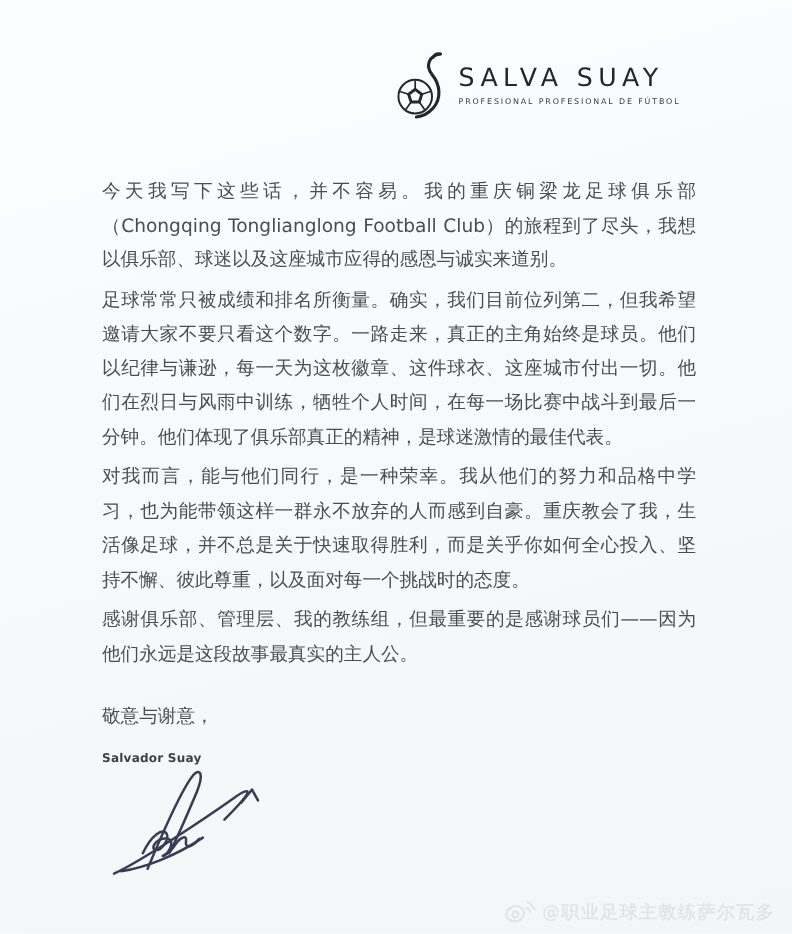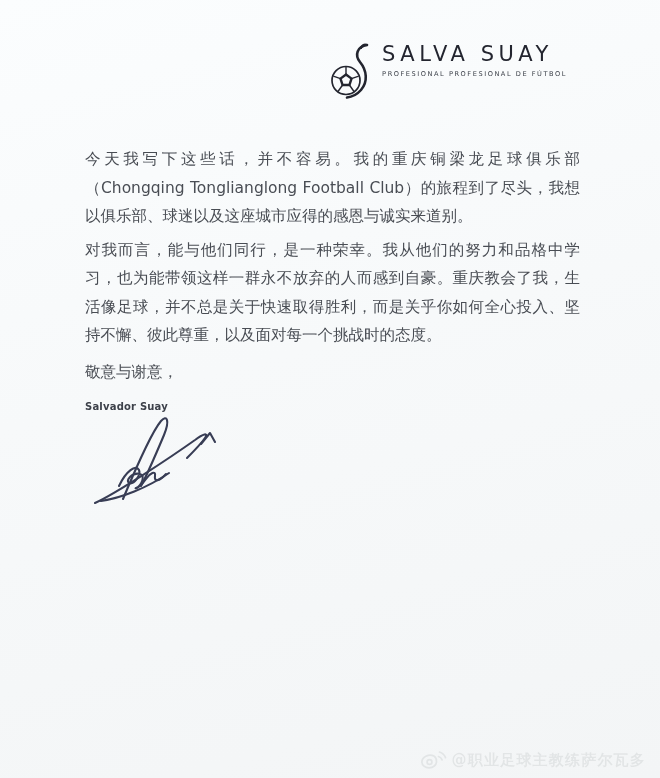--- a/index.html
+++ b/index.html
@@ -15,21 +15,21 @@
   }
 
   
   .header {
     display: flex;
     justify-content: flex-end;
     padding: 42px 93px 0 0;
   }
   .logo {
     display: flex;
-    align-items: flex-start;
+    align-items: center;
     gap: 9px;
   }
   .logo-icon svg { display: block; }
   .logo-name {
     font-size: 21px;
     font-weight: 400;
     letter-spacing: 4.5px;
     color: #23252f;
     white-space: nowrap;
   }
@@ -45,21 +45,21 @@
   
   .letter {
     padding: 45px 80px 0 85px;
     font-size: 15.5px;
     line-height: 28.5px;
     text-align: justify;
     text-align-last: left;
     color: #494d54;
   }
   .letter p { margin: 0 0 5px 0; }
-  .letter p.closing { margin-top: 8px; margin-bottom: 7px; }
+  .letter p.closing { margin-top: 24px; margin-bottom: 7px; }
   .signer {
     font-size: 10px;
     font-weight: 600;
     letter-spacing: 0.2px;
     color: #3d414a;
     margin: 2px 0 0 0;
   }
   .signature-wrap {
     margin: -14px 0 0 4px;
     height: 92px;
@@ -103,21 +103,23 @@
     </span>
     <span class="logo-text">
       <div class="logo-name">SALVA SUAY</div>
       <div class="logo-subtitle">PROFESIONAL PROFESIONAL DE FÚTBOL</div>
     </span>
   </div>
 </div>
 
 <div class="letter">
   <p>今天我写下这些话，并不容易。我的重庆铜梁龙足球俱乐部（Chongqing Tonglianglong Football Club）的旅程到了尽头，我想以俱乐部、球迷以及这座城市应得的感恩与诚实来道别。</p>
+  <p>足球常常只被成绩和排名所衡量。确实，我们目前位列第二，但我希望邀请大家不要只看这个数字。一路走来，真正的主角始终是球员。他们以纪律与谦逊，每一天为这枚徽章、这件球衣、这座城市付出一切。他们在烈日与风雨中训练，牺牲个人时间，在每一场比赛中战斗到最后一分钟。他们体现了俱乐部真正的精神，是球迷激情的最佳代表。</p>
   <p>对我而言，能与他们同行，是一种荣幸。我从他们的努力和品格中学习，也为能带领这样一群永不放弃的人而感到自豪。重庆教会了我，生活像足球，并不总是关于快速取得胜利，而是关乎你如何全心投入、坚持不懈、彼此尊重，以及面对每一个挑战时的态度。</p>
+  <p>感谢俱乐部、管理层、我的教练组，但最重要的是感谢球员们——因为他们永远是这段故事最真实的主人公。</p>
   <p class="closing">敬意与谢意，</p>
   <p class="signer">Salvador Suay</p>
   <div class="signature-wrap">
     <svg width="142" height="92" viewBox="0 0 142 92" fill="none" stroke="#383d55" stroke-width="2.1" stroke-linecap="round" stroke-linejoin="round">
       <path d="M34,86 C44,62 62,20 72,8 C78,1.5 81,7 75,22 C67,41 58,62 52,73"></path>
       <path d="M30,73 C37,58 47,51 50,57 C52,62 45,72 40,70 C36,68 43,59 51,61 C57,63 52,73 47,75 C45,76 51,75 57,66 C61,60 67,57 66,63 C65,69 70,69 77,61"></path>
       <path d="M6,90 C28,80 82,44 106,27 C114,21 120,19 116,25 C112,31 104,39 98,45"></path>
       <path d="M112,31 L121,20 L126,29"></path>
       <path d="M12,88 C32,85 58,75 80,60"></path>
     </svg>

